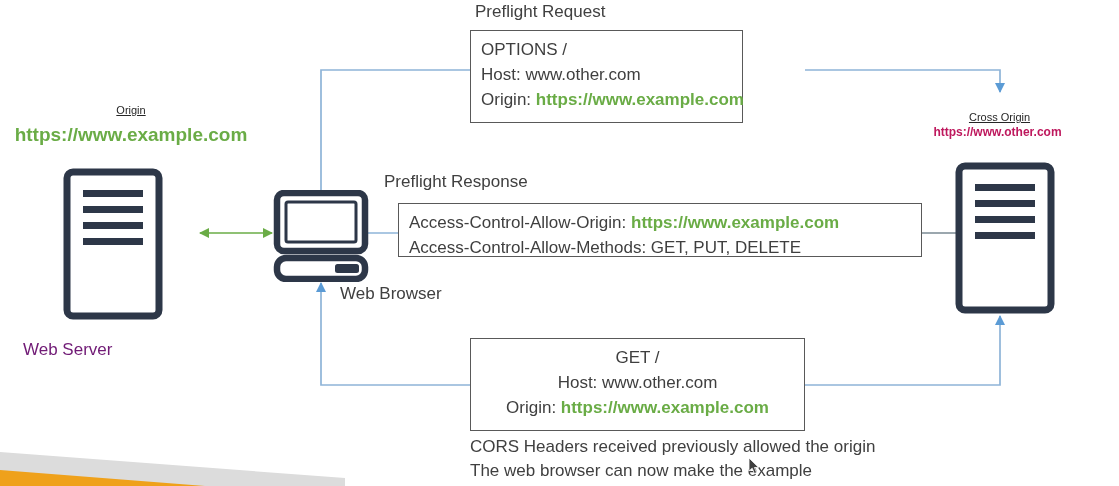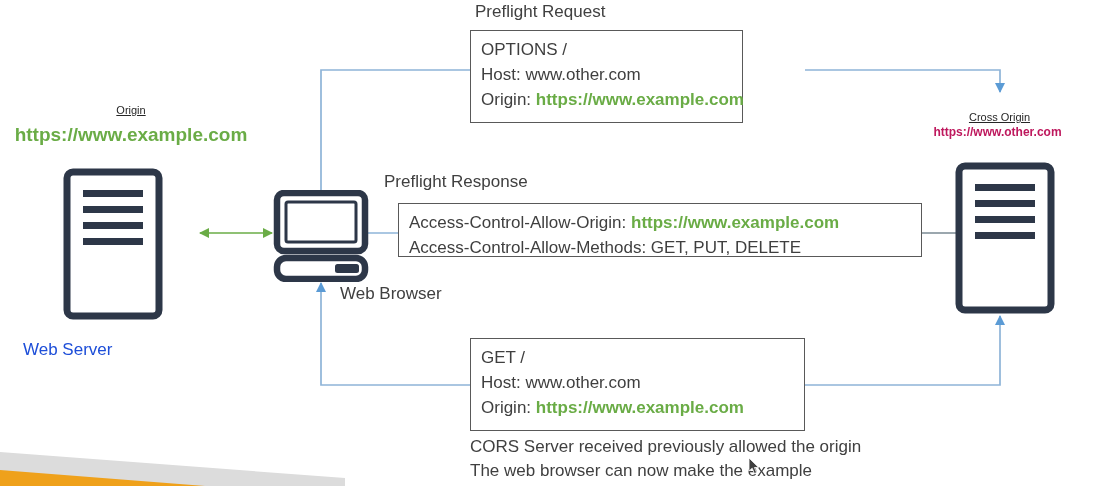--- a/index.html
+++ b/index.html
@@ -45,21 +45,21 @@
     color: #be185d;
     font-size: 12px;
     white-space: nowrap;
   }
   .plain-text {
     color: #3f3f3f;
     font-size: 17px;
     white-space: nowrap;
   }
   .node-caption {
-    color: #1d4ed8;
+    color: #701a75;
     font-size: 17px;
     white-space: nowrap;
     text-align: center;
   }
 
   
   .msg-box {
     box-sizing: border-box;
     border: 1.6px solid #595959;
     background: #ffffff;
@@ -193,34 +193,34 @@
 
   <div class="abs msg-box" style="left:398px;top:203px;width:524px;height:54px;">
     <div class="msg-line">
       <span>Access-Control-Allow-Origin: </span><span class="hl-green">https://www.example.com</span>
     </div>
     <div class="msg-line">
       <span>Access-Control-Allow-Methods: GET, PUT, DELETE</span><span class="hl-green"></span>
     </div>
   </div>
 
-  <div class="abs msg-box" style="left:470px;top:338px;width:335px;height:93px;">
+  <div class="abs msg-box" style="left:470px;top:338px;width:335px;height:93px;text-align:center;">
     <div class="msg-line">
       <span>GET /</span><span class="hl-green"></span>
     </div>
     <div class="msg-line">
       <span>Host: www.other.com</span><span class="hl-green"></span>
     </div>
     <div class="msg-line">
       <span>Origin: </span><span class="hl-green">https://www.example.com</span>
     </div>
   </div>
 
   <div class="abs" style="left:470px;top:437px;">
-    <span class="label-bold">CORS Server received previously allowed the origin</span>
+    <span class="label-bold">CORS Headers received previously allowed the origin</span>
   </div>
   <div class="abs" style="left:470px;top:461px;">
     <span class="plain-text">The web browser can now make the example</span>
   </div>
 
   <svg class="abs" style="left:748px;top:458px;width:14px;height:18px;" viewBox="0 0 14 18" xmlns="http://www.w3.org/2000/svg">
     <path d="M 1 0 L 1 13 L 4.2 10.2 L 6.4 15.5 L 8.6 14.6 L 6.4 9.5 L 10.6 9.4 Z" fill="#3f3f3f" stroke="#ffffff" stroke-width="0.8"></path>
   </svg>
 
   <svg class="abs" id="corner-deco" style="width:520px;height:60px;" viewBox="0 0 520 60" xmlns="http://www.w3.org/2000/svg" preserveAspectRatio="none">

